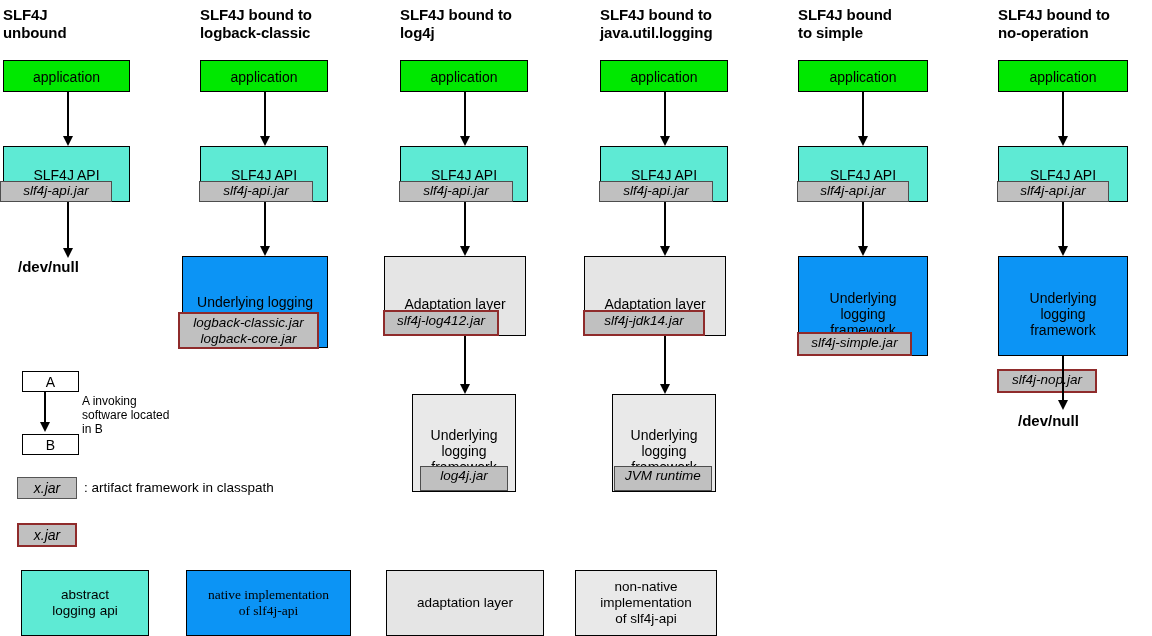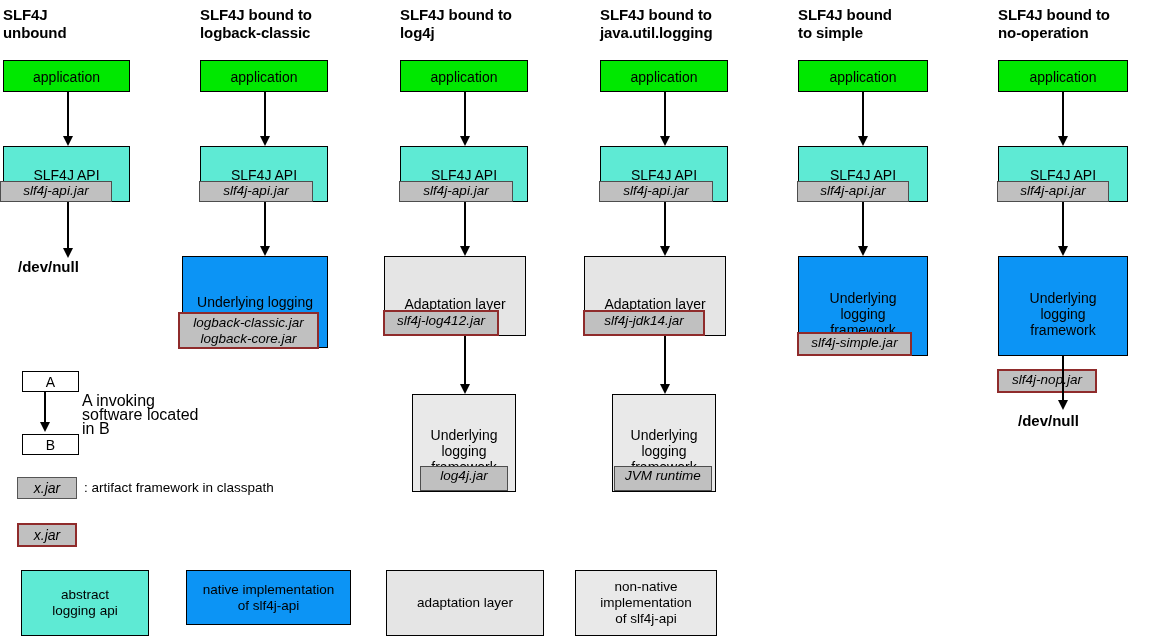--- a/index.html
+++ b/index.html
@@ -96,21 +96,21 @@
   .legend-box{
     position:absolute;
     box-sizing:border-box;
     border:1px solid #000;
     background:#fff;
     display:flex;align-items:center;justify-content:center;
     font-size:14px;
   }
   .legend-text{
     position:absolute;
-    font-size:16px;
+    font-size:12px;
     line-height:14px;
     white-space:pre-line;
   }
   .legend-chip{
     position:absolute;
     box-sizing:border-box;
     background:#c0c0c0;
     border:1px solid #555;
     display:flex;align-items:center;justify-content:center;
     font-style:italic;
@@ -299,19 +299,19 @@
     </div>
     <div class="legend-box" style="left: 22px; top: 434px; width: 57px; height: 21px;">B</div>
     <div class="legend-text" style="left: 82px; top: 394px;">A invoking
 software located
 in B</div>
     <div class="legend-chip" style="left: 17px; top: 477px; width: 60px; height: 22px;">x.jar</div>
     <div class="legend-caption" style="left: 84px; top: 480px;">: artifact framework in classpath</div>
     <div class="legend-chip binding" style="left: 17px; top: 523px; width: 60px; height: 24px;">x.jar</div>
     <div class="key-box fill-ltblue" style="left: 21px; top: 570px; width: 128px; height: 66px;">abstract
 logging api</div>
-    <div class="key-box fill-blue" style="left: 186px; top: 570px; width: 165px; height: 55px;">native implementation
+    <div class="key-box fill-blue" style="left: 186px; top: 570px; width: 165px; height: 66px; font-family: Liberation Serif, serif;">native implementation
 of slf4j-api</div>
     <div class="key-box fill-teal" style="left: 386px; top: 570px; width: 158px; height: 66px;">adaptation layer</div>
     <div class="key-box fill-grey" style="left: 575px; top: 570px; width: 142px; height: 66px;">non-native
 implementation
 of slf4j-api</div>
   </div>
 
 </body></html>

